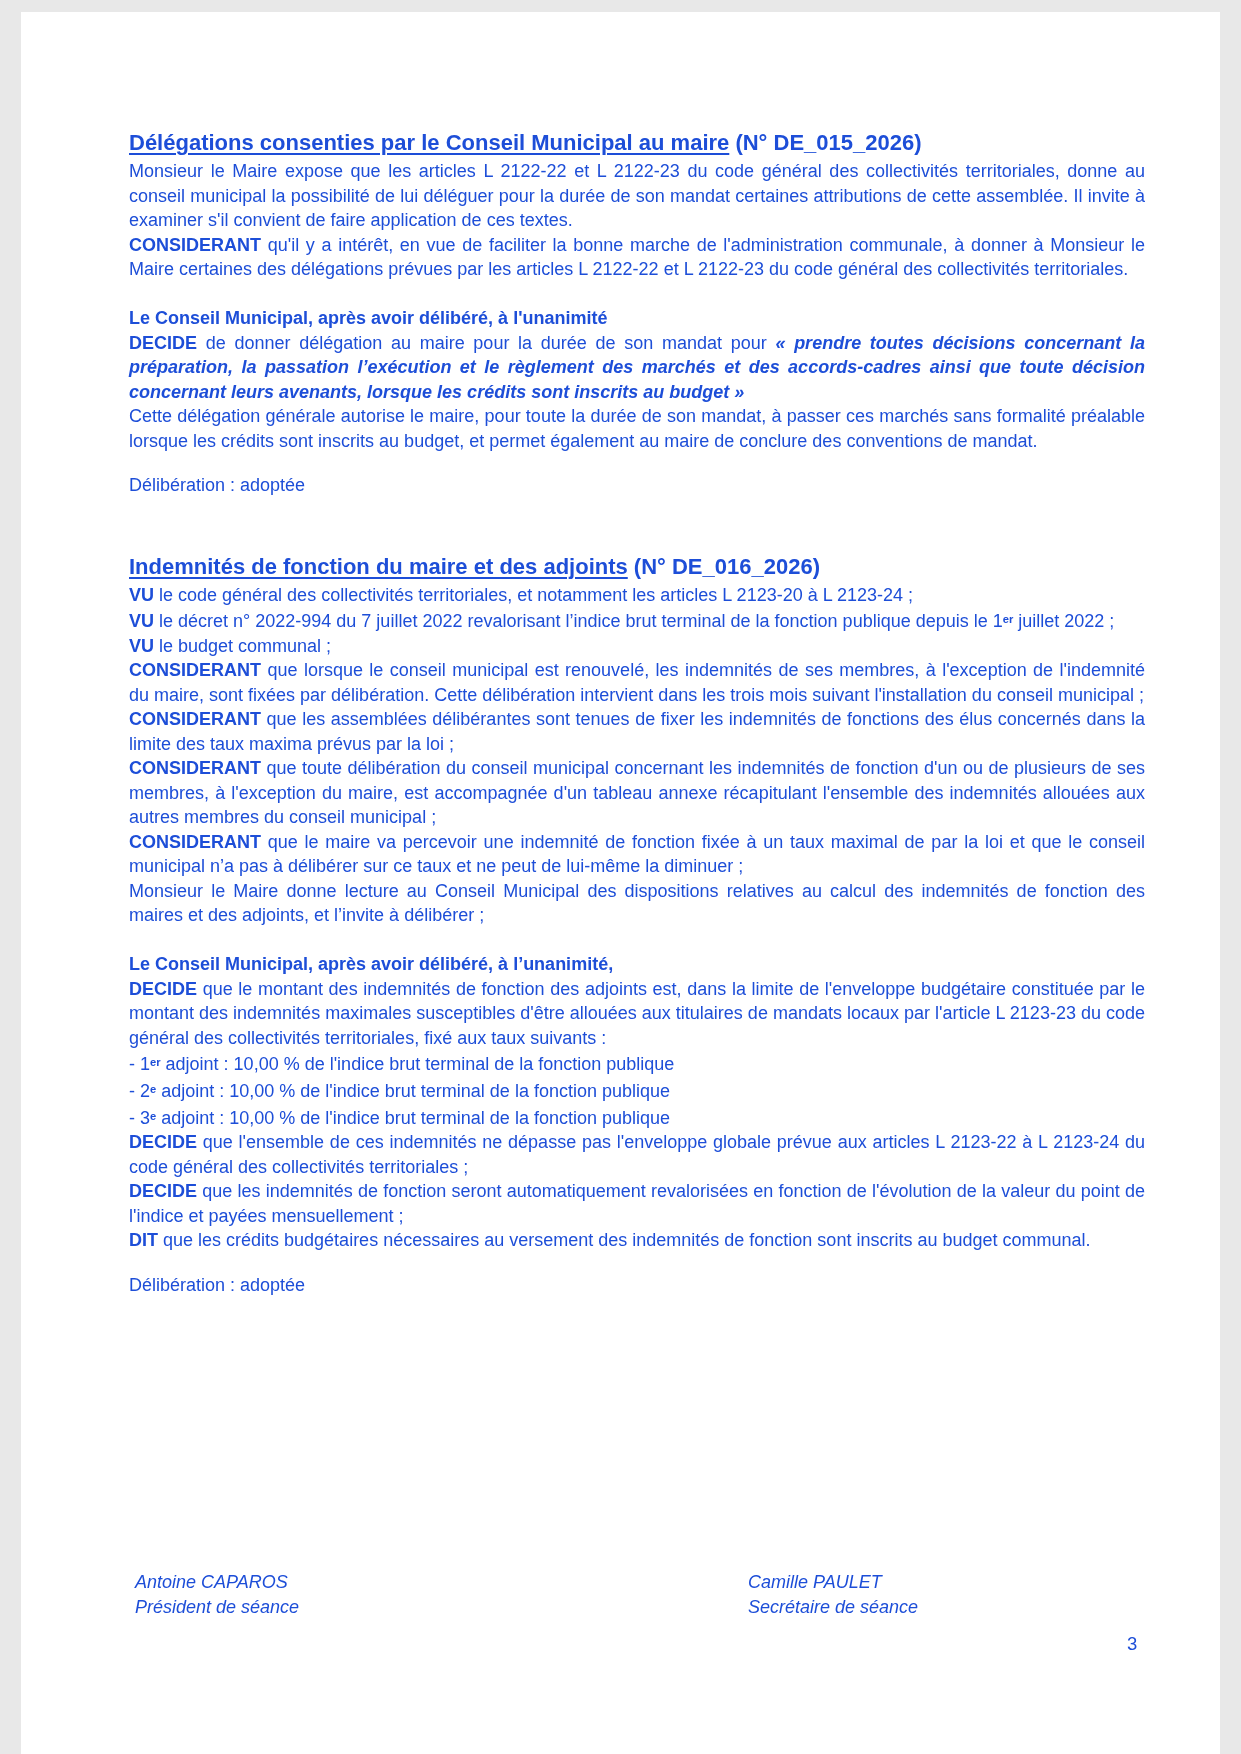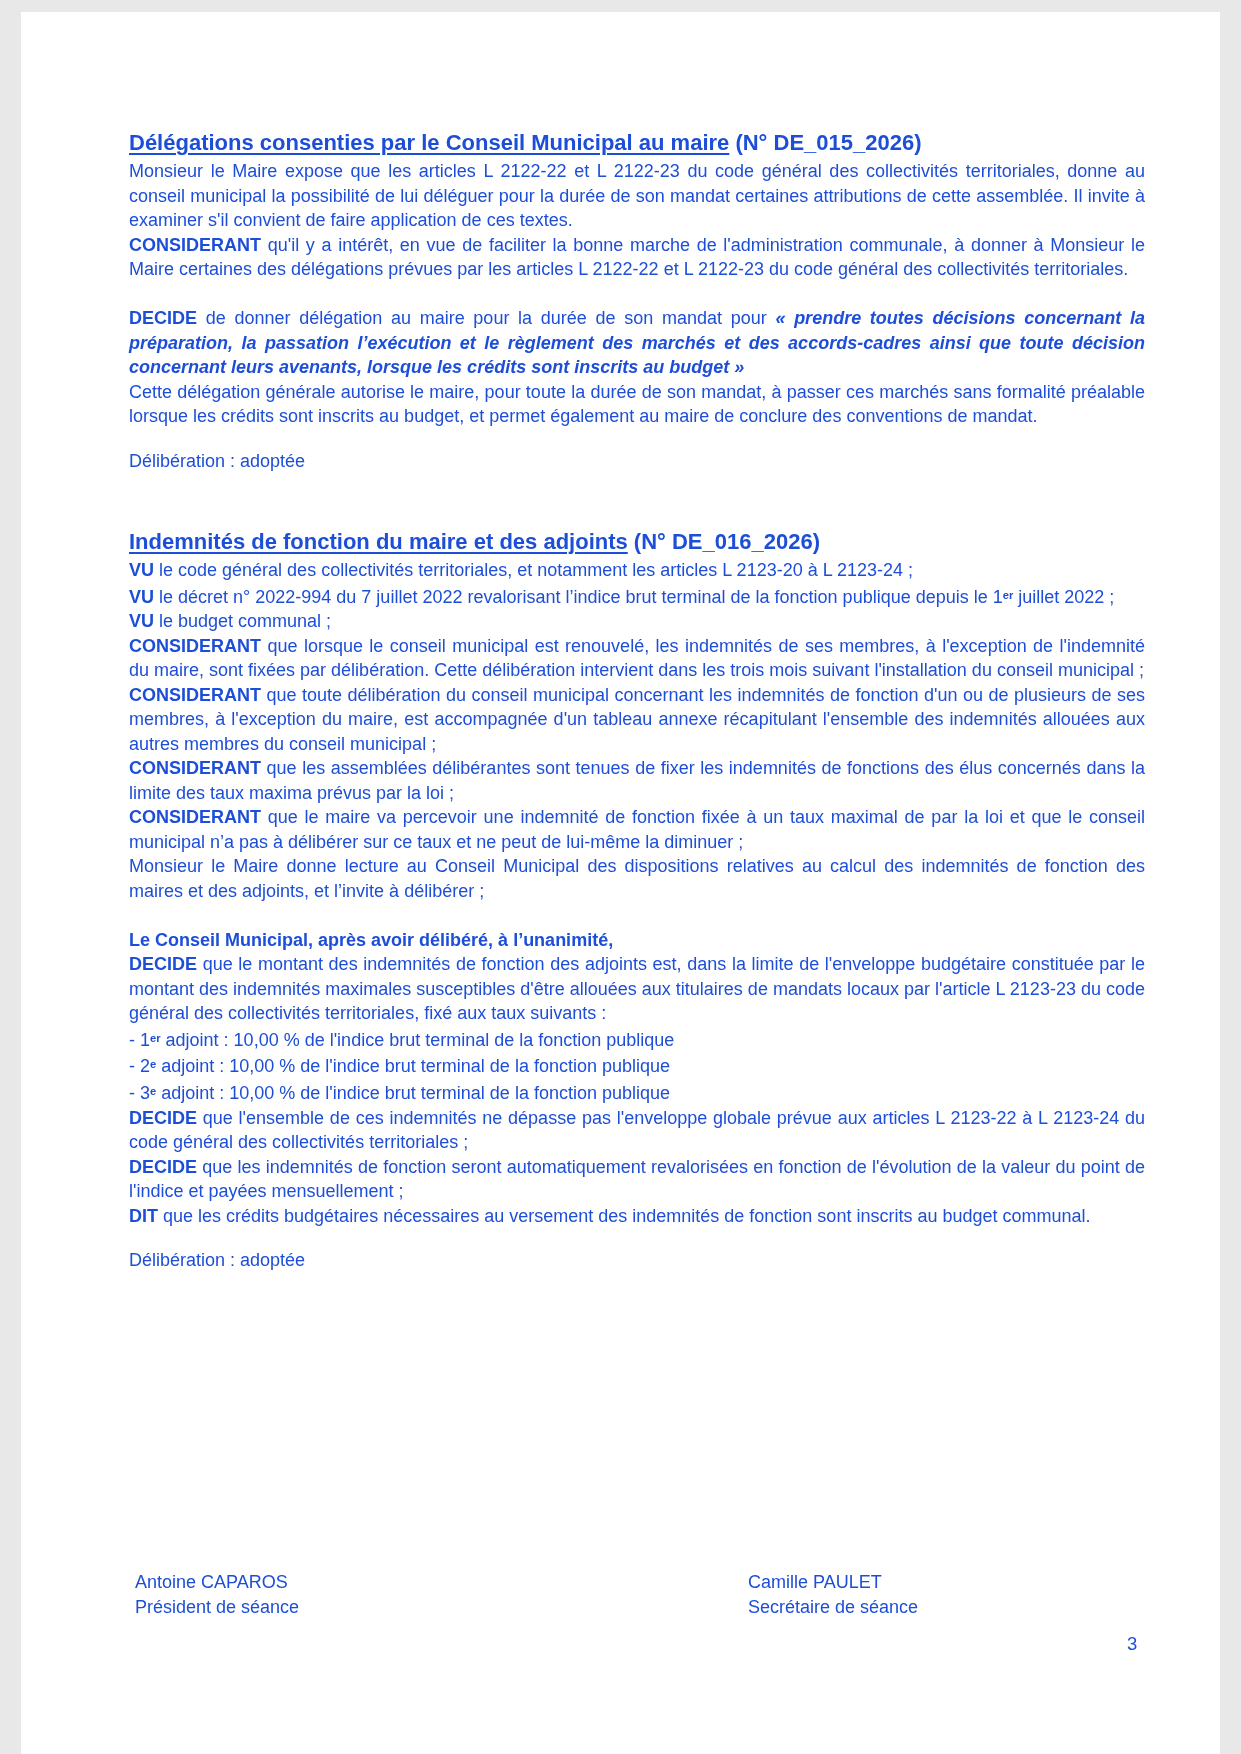--- a/index.html
+++ b/index.html
@@ -57,48 +57,49 @@
 <body>
 
 <div class="page">
   <main class="doc" id="doc-root">
 
   <section>
         <h2><span class="hu">Délégations consenties par le Conseil Municipal au maire</span><span> (N° DE_015_2026)</span></h2>
         <p><span>Monsieur le Maire expose que les articles L 2122-22 et L 2122-23 du code général des collectivités territoriales, donne au conseil municipal la possibilité de lui déléguer pour la durée de son mandat certaines attributions de cette assemblée. Il invite à examiner s'il convient de faire application de ces textes.</span></p>
         <p><span class="b">CONSIDERANT</span><span> qu'il y a intérêt, en vue de faciliter la bonne marche de l'administration communale, à donner à Monsieur le Maire certaines des délégations prévues par les articles L 2122-22 et L 2122-23 du code général des collectivités territoriales.</span></p>
         <p class="blank">&nbsp;</p>
+        <p><span class="b">Le Conseil Municipal, après avoir délibéré, à l'unanimité</span></p>
         <p><span class="b">DECIDE</span><span> de donner délégation au maire pour la durée de son mandat pour </span><span class="bi">« prendre toutes décisions concernant la préparation, la passation l’exécution et le règlement des marchés et des accords-cadres ainsi que toute décision concernant leurs avenants, lorsque les crédits sont inscrits au budget »</span></p>
         <p><span>Cette délégation générale autorise le maire, pour toute la durée de son mandat, à passer ces marchés sans formalité préalable lorsque les crédits sont inscrits au budget, et permet également au maire de conclure des conventions de mandat.</span></p>
         <p class="delib">Délibération : adoptée</p>
       </section>
       <section>
         <h2><span class="hu">Indemnités de fonction du maire et des adjoints</span><span> (N° DE_016_2026)</span></h2>
         <p><span class="b">VU</span><span> le code général des collectivités territoriales, et notamment les articles L 2123-20 à L 2123-24 ;</span></p>
         <p><span class="b">VU</span><span> le décret n° 2022-994 du 7 juillet 2022 revalorisant l’indice brut terminal de la fonction publique depuis le 1</span><span class="sup">er</span><span> juillet 2022 ;</span></p>
         <p><span class="b">VU</span><span> le budget communal ;</span></p>
         <p><span class="b">CONSIDERANT</span><span> que lorsque le conseil municipal est renouvelé, les indemnités de ses membres, à l'exception de l'indemnité du maire, sont fixées par délibération. Cette délibération intervient dans les trois mois suivant l'installation du conseil municipal ;</span></p>
+        <p><span class="b">CONSIDERANT</span><span> que les assemblées délibérantes sont tenues de fixer les indemnités de fonctions des élus concernés dans la limite des taux maxima prévus par la loi ;</span></p>
         <p><span class="b">CONSIDERANT</span><span> que toute délibération du conseil municipal concernant les indemnités de fonction d'un ou de plusieurs de ses membres, à l'exception du maire, est accompagnée d'un tableau annexe récapitulant l'ensemble des indemnités allouées aux autres membres du conseil municipal ;</span></p>
-        <p><span class="b">CONSIDERANT</span><span> que les assemblées délibérantes sont tenues de fixer les indemnités de fonctions des élus concernés dans la limite des taux maxima prévus par la loi ;</span></p>
         <p><span class="b">CONSIDERANT</span><span> que le maire va percevoir une indemnité de fonction fixée à un taux maximal de par la loi et que le conseil municipal n’a pas à délibérer sur ce taux et ne peut de lui-même la diminuer ;</span></p>
         <p><span>Monsieur le Maire donne lecture au Conseil Municipal des dispositions relatives au calcul des indemnités de fonction des maires et des adjoints, et l’invite à délibérer ;</span></p>
         <p class="blank">&nbsp;</p>
         <p><span class="b">Le Conseil Municipal, après avoir délibéré, à l’unanimité,</span></p>
         <p><span class="b">DECIDE</span><span> que le montant des indemnités de fonction des adjoints est, dans la limite de l'enveloppe budgétaire constituée par le montant des indemnités maximales susceptibles d'être allouées aux titulaires de mandats locaux par l'article L 2123-23 du code général des collectivités territoriales, fixé aux taux suivants :</span></p>
         <p><span>- 1</span><span class="sup">er</span><span> adjoint : 10,00 % de l'indice brut terminal de la fonction publique</span></p>
         <p><span>- 2</span><span class="sup">e</span><span> adjoint : 10,00 % de l'indice brut terminal de la fonction publique</span></p>
         <p><span>- 3</span><span class="sup">e</span><span> adjoint : 10,00 % de l'indice brut terminal de la fonction publique</span></p>
         <p><span class="b">DECIDE</span><span> que l'ensemble de ces indemnités ne dépasse pas l'enveloppe globale prévue aux articles L 2123-22 à L 2123-24 du code général des collectivités territoriales ;</span></p>
         <p><span class="b">DECIDE</span><span> que les indemnités de fonction seront automatiquement revalorisées en fonction de l'évolution de la valeur du point de l'indice et payées mensuellement ;</span></p>
         <p><span class="b">DIT</span><span> que les crédits budgétaires nécessaires au versement des indemnités de fonction sont inscrits au budget communal.</span></p>
         <p class="delib">Délibération : adoptée</p>
       </section>
     </main>
 
-  <div class="doc" style="top: 1536px;">
+  <div class="doc" style="top: 1536px; font-style: italic;">
     <div class="sigs">
       <div class="sig sig-left">
         <div>Antoine CAPAROS</div>
         <div>Président de séance</div>
       </div>
       <div class="sig sig-right">
         <div>Camille PAULET</div>
         <div>Secrétaire de séance</div>
       </div>
     </div>

